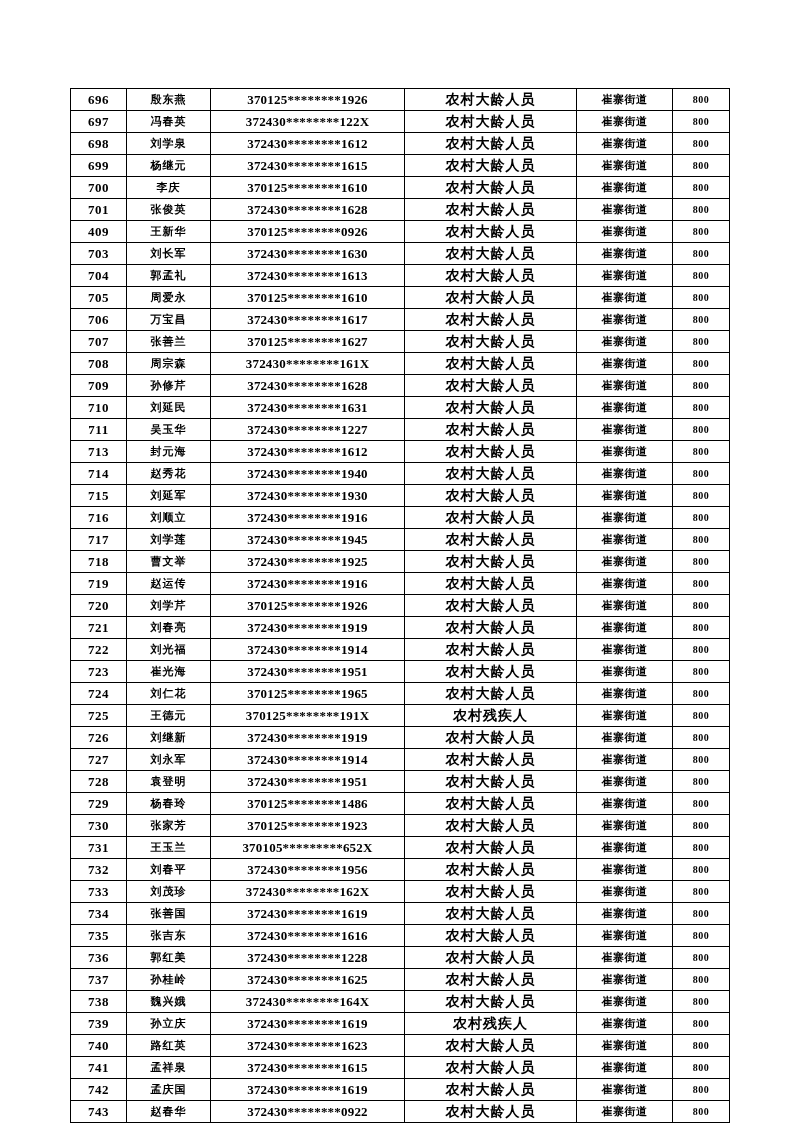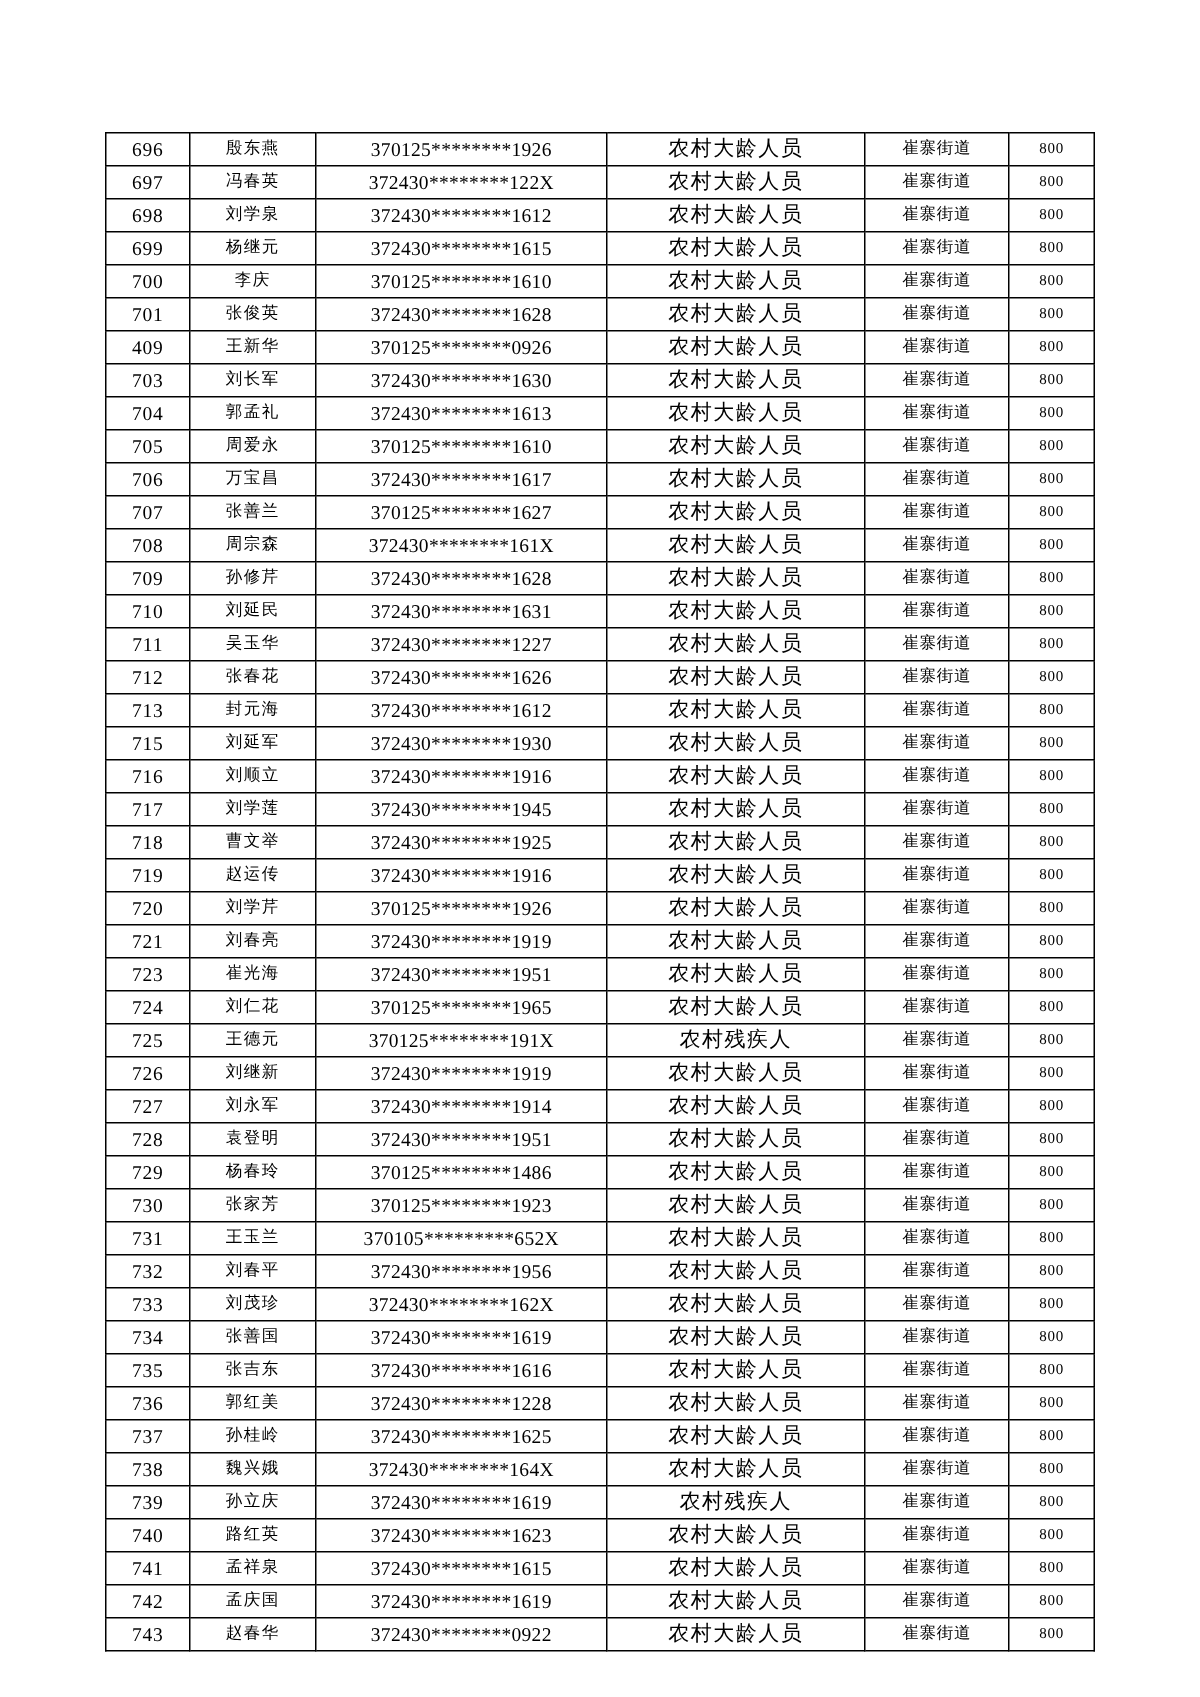--- a/index.html
+++ b/index.html
@@ -12,20 +12,21 @@
     height: 1131px;
     font-family: "Liberation Serif", "DejaVu Serif", serif;
     color: #000000;
     overflow: hidden;
   }
   .page {
     position: relative;
     width: 792px;
     height: 1131px;
     background: #ffffff;
+    font-weight: bold;
   }
   .table-wrap {
     position: absolute;
     left: 70px;
     top: 88px;
     width: 659px;
   }
   table.roster {
     border-collapse: collapse;
     width: 659px;
@@ -210,36 +211,36 @@
           </tr>
           <tr>
             <td class="cell-seq">711</td>
             <td class="cell-name">吴玉华</td>
             <td class="cell-id">372430********1227</td>
             <td class="cell-cat">农村大龄人员</td>
             <td class="cell-street">崔寨街道</td>
             <td class="cell-amt">800</td>
           </tr>
           <tr>
-            <td class="cell-seq">712</td>
-            <td class="cell-name">张春花</td>
-            <td class="cell-id">372430********1626</td>
-            <td class="cell-cat">农村大龄人员</td>
-            <td class="cell-street">崔寨街道</td>
-            <td class="cell-amt">800</td>
-          </tr>
-          <tr>
             <td class="cell-seq">713</td>
             <td class="cell-name">封元海</td>
             <td class="cell-id">372430********1612</td>
             <td class="cell-cat">农村大龄人员</td>
             <td class="cell-street">崔寨街道</td>
             <td class="cell-amt">800</td>
           </tr>
           <tr>
+            <td class="cell-seq">714</td>
+            <td class="cell-name">赵秀花</td>
+            <td class="cell-id">372430********1940</td>
+            <td class="cell-cat">农村大龄人员</td>
+            <td class="cell-street">崔寨街道</td>
+            <td class="cell-amt">800</td>
+          </tr>
+          <tr>
             <td class="cell-seq">715</td>
             <td class="cell-name">刘延军</td>
             <td class="cell-id">372430********1930</td>
             <td class="cell-cat">农村大龄人员</td>
             <td class="cell-street">崔寨街道</td>
             <td class="cell-amt">800</td>
           </tr>
           <tr>
             <td class="cell-seq">716</td>
             <td class="cell-name">刘顺立</td>
@@ -277,20 +278,28 @@
             <td class="cell-name">刘学芹</td>
             <td class="cell-id">370125********1926</td>
             <td class="cell-cat">农村大龄人员</td>
             <td class="cell-street">崔寨街道</td>
             <td class="cell-amt">800</td>
           </tr>
           <tr>
             <td class="cell-seq">721</td>
             <td class="cell-name">刘春亮</td>
             <td class="cell-id">372430********1919</td>
+            <td class="cell-cat">农村大龄人员</td>
+            <td class="cell-street">崔寨街道</td>
+            <td class="cell-amt">800</td>
+          </tr>
+          <tr>
+            <td class="cell-seq">722</td>
+            <td class="cell-name">刘光福</td>
+            <td class="cell-id">372430********1914</td>
             <td class="cell-cat">农村大龄人员</td>
             <td class="cell-street">崔寨街道</td>
             <td class="cell-amt">800</td>
           </tr>
           <tr>
             <td class="cell-seq">723</td>
             <td class="cell-name">崔光海</td>
             <td class="cell-id">372430********1951</td>
             <td class="cell-cat">农村大龄人员</td>
             <td class="cell-street">崔寨街道</td>

